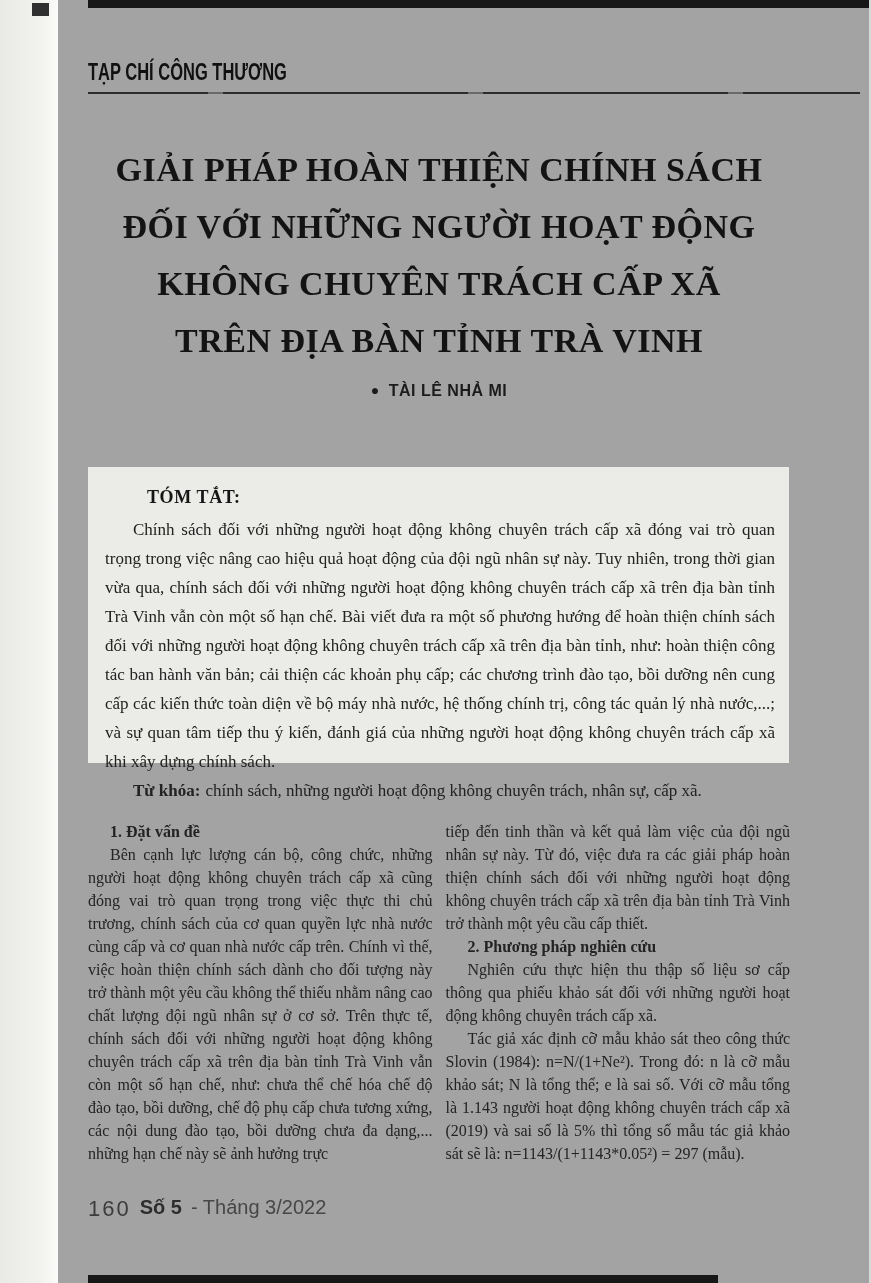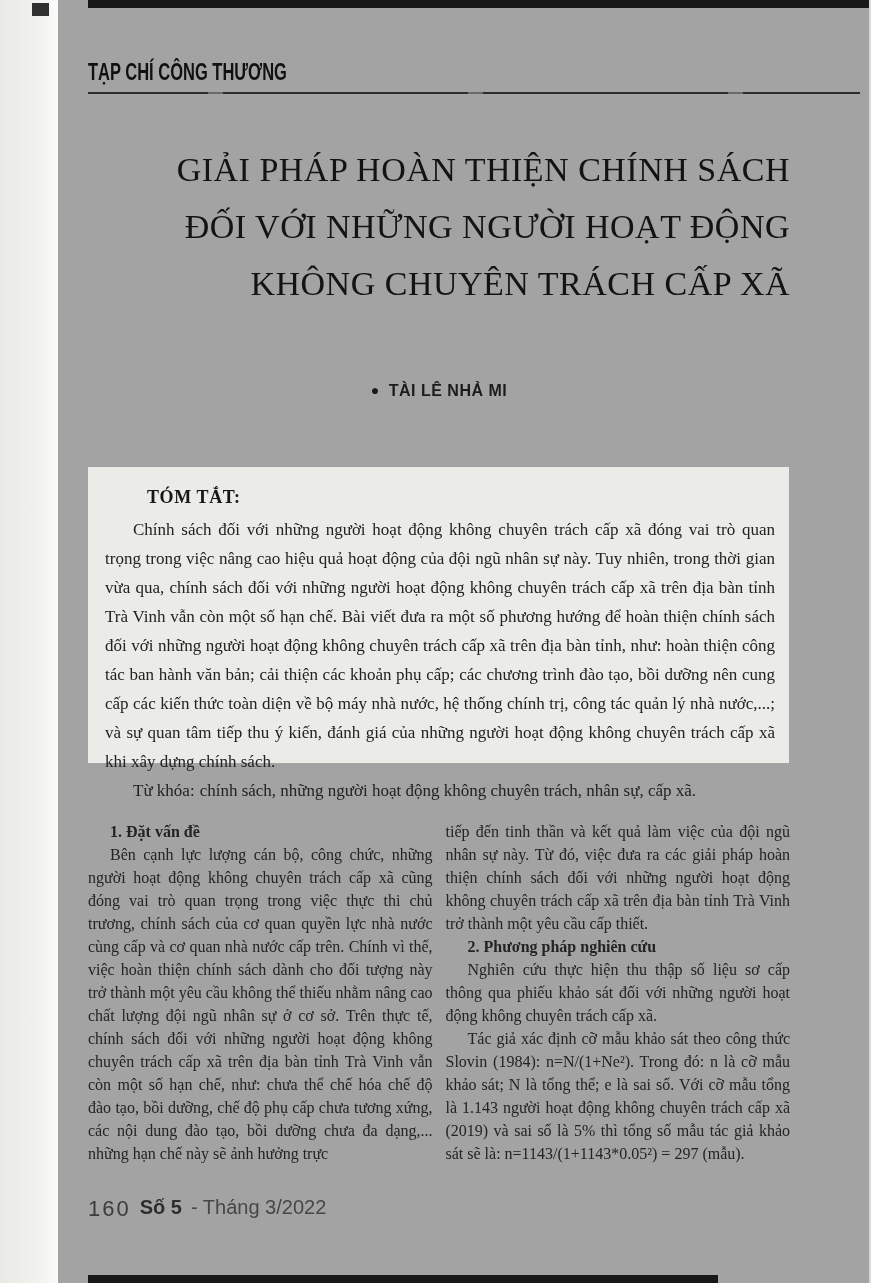--- a/index.html
+++ b/index.html
@@ -31,21 +31,21 @@
     letter-spacing: 0px; white-space: nowrap;
   }
   .header-rule {
     position: absolute; left: 88px; top: 92px; width: 772px; height: 2px;
     background: repeating-linear-gradient(to right, #2c2c2c 0 120px, #6a6a6a 120px 135px, #2c2c2c 135px 260px);
   }
 
   
   .title-block {
     position: absolute; left: 88px; top: 141px; width: 702px;
-    text-align: right; font-weight: normal; font-size: 34px;
+    text-align: center; font-weight: bold; font-size: 34px;
     line-height: 57px; letter-spacing: 0.5px; color: #131313;
   }
 
   
   .author-line {
     position: absolute; left: 88px; top: 382px; width: 702px;
     text-align: center; font-family: "Liberation Sans", sans-serif;
     font-weight: bold; font-size: 16px; color: #1b1b1b; letter-spacing: 0.5px;
   }
   .author-line .bullet { font-size: 14px; margin-right: 9px; position: relative; top: -1px; }
@@ -55,21 +55,21 @@
     position: absolute; left: 88px; top: 467px; width: 701px; height: 296px;
     background: #ebebe8; box-sizing: border-box;
     padding: 20px 14px 0 17px;
   }
   .abstract-heading { margin-left: 42px; font-weight: bold; font-size: 18px; letter-spacing: 0.6px; color: #161616; }
   .abstract-body {
     margin-top: 7px; font-size: 17px; line-height: 29px;
     text-align: justify; text-indent: 28px; color: #222;
   }
   .abstract-keywords { font-size: 17px; line-height: 29px; text-align: justify; text-indent: 28px; color: #222; }
-  .abstract-keywords .kw-label { font-weight: normal; margin-right: 5px; }
+  .abstract-keywords .kw-label { font-weight: bold; margin-right: 5px; }
 
   
   .columns {
     position: absolute; left: 88px; top: 820px; width: 702px;
     display: flex; gap: 13px;
   }
   .col { flex: 1; }
   .col p { margin: 0; font-size: 16px; line-height: 23px; text-align: justify; color: #232323; }
   .col p.indent { text-indent: 22px; }
   .sec-heading {
@@ -98,20 +98,21 @@
   <div class="bottom-scan-bar"></div>
   <div class="right-edge-line"></div>
 
   <div class="brand">TẠP CHÍ CÔNG THƯƠNG</div>
   <div class="header-rule"></div>
 
   <div class="title-block">
     <div>GIẢI PHÁP HOÀN THIỆN CHÍNH SÁCH</div>
     <div>ĐỐI VỚI NHỮNG NGƯỜI HOẠT ĐỘNG</div>
     <div>KHÔNG CHUYÊN TRÁCH CẤP XÃ</div>
+    <div>TRÊN ĐỊA BÀN TỈNH TRÀ VINH</div>
   </div>
 
   <div class="author-line">
     <span class="bullet">●</span><span>TÀI LÊ NHẢ MI</span>
   </div>
 
   <div class="abstract-box">
     <div class="abstract-heading">TÓM TẮT:</div>
     <div class="abstract-body">Chính sách đối với những người hoạt động không chuyên trách cấp xã đóng vai trò quan trọng trong việc nâng cao hiệu quả hoạt động của đội ngũ nhân sự này. Tuy nhiên, trong thời gian vừa qua, chính sách đối với những người hoạt động không chuyên trách cấp xã trên địa bàn tỉnh Trà Vinh vẫn còn một số hạn chế. Bài viết đưa ra một số phương hướng để hoàn thiện chính sách đối với những người hoạt động không chuyên trách cấp xã trên địa bàn tỉnh, như: hoàn thiện công tác ban hành văn bản; cải thiện các khoản phụ cấp; các chương trình đào tạo, bồi dưỡng nên cung cấp các kiến thức toàn diện về bộ máy nhà nước, hệ thống chính trị, công tác quản lý nhà nước,...; và sự quan tâm tiếp thu ý kiến, đánh giá của những người hoạt động không chuyên trách cấp xã khi xây dựng chính sách.</div>
     <div class="abstract-keywords">

